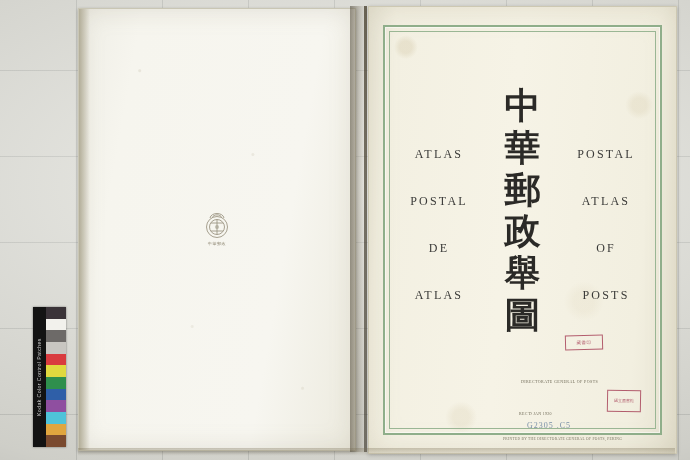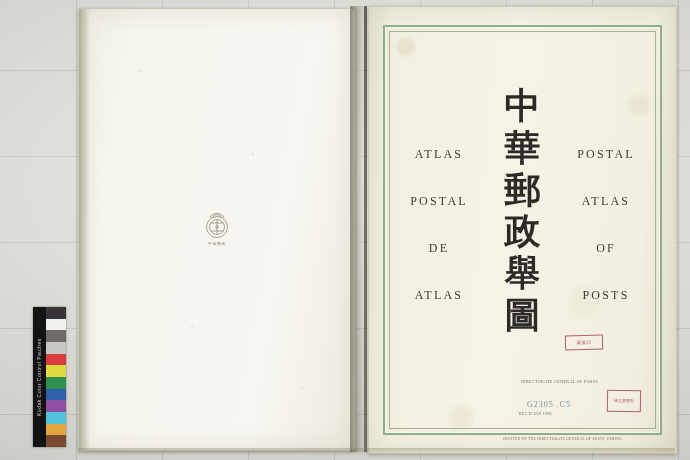--- a/index.html
+++ b/index.html
@@ -270,21 +270,21 @@
   }
 
   
   .note {
     position: absolute;
     font-family: "Liberation Serif", serif;
     color: #6f6a57;
     white-space: nowrap;
   }
   .note-a { left: 152px; top: 372px; font-size: 4px; letter-spacing: 0.4px; }
-  .note-b { left: 158px; top: 393px; font-size: 8px; color: #4f6f93; letter-spacing: 1px; opacity: 0.75; }
+  .note-b { left: 158px; top: 414px; font-size: 8px; color: #4f6f93; letter-spacing: 1px; opacity: 0.75; }
   .note-c { left: 150px; top: 404px; font-size: 4px; letter-spacing: 0.3px; }
   .note-d { left: 134px; top: 430px; font-size: 3.6px; letter-spacing: 0.3px; color: #7b7562; }
 
   
   .book-foot {
     position: absolute;
     left: 0;
     bottom: -4px;
     width: 597px;
     height: 8px;

